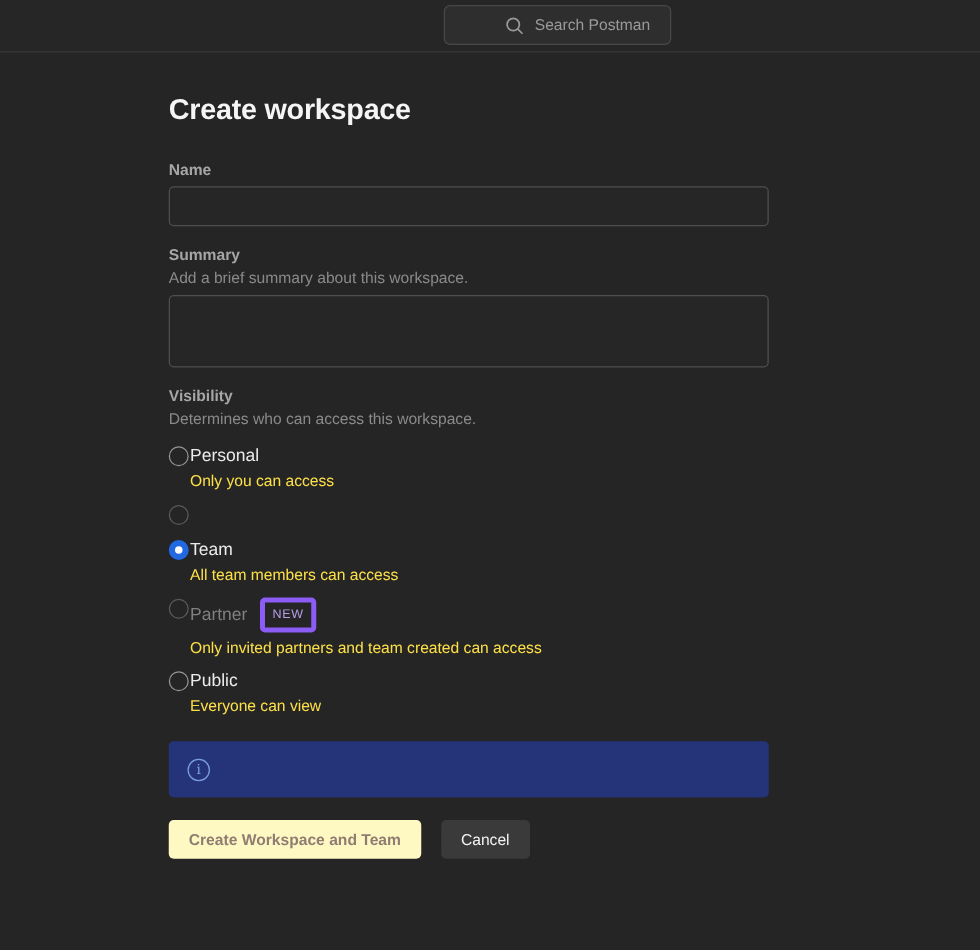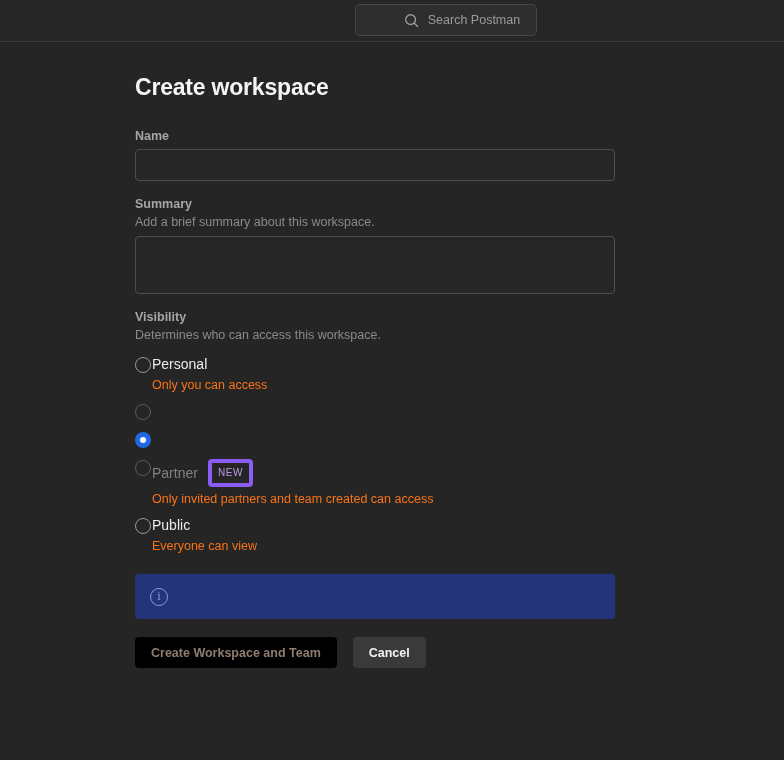--- a/index.html
+++ b/index.html
@@ -107,21 +107,21 @@
     border-radius: 50%;
     background: #ffffff;
   }
   .option .opt-label {
     color: #ececec;
     font-size: 14px;
     line-height: 17px;
   }
   .option.disabled .opt-label { color: #808080; }
   .option .opt-desc {
-    color: #f97316;
+    color: #fde047;
     font-size: 12.5px;
     margin-top: 5px;
   }
   .badge-new {
     display: inline-block;
     margin-left: 10px;
     font-size: 10px;
     font-weight: 400;
     letter-spacing: 0.6px;
     color: #b79ce6;
@@ -163,29 +163,29 @@
   button {
     font-family: "Liberation Sans", sans-serif;
     border: none;
     border-radius: 4px;
     height: 31px;
     padding: 0 16px;
     font-size: 12.5px;
     cursor: pointer;
   }
   .btn-primary-disabled {
-    background: #000000;
+    background: #fef9c3;
     color: #8f7d71;
     font-weight: 700;
     cursor: default;
   }
   .btn-secondary {
     background: #3a3a3a;
     color: #f3f3f3;
-    font-weight: 700;
+    font-weight: 400;
   }
 </style>
 </head>
 <body>
 
 <div class="topbar">
   <div class="searchbox">
     <span class="mag">
       <svg width="15" height="15" viewBox="0 0 15 15" fill="none">
         <circle cx="6.6" cy="6.6" r="4.9" stroke="#9a9a9a" stroke-width="1.4"></circle>
@@ -219,20 +219,24 @@
           <div class="opt-desc">Only you can access</div>
         </div>
       </div>
 
       <div class="option disabled">
         <span class="radio"></span>
       </div>
 
       <div class="option">
         <span class="radio selected"></span>
+        <div>
+          <div class="opt-label">Team</div>
+          <div class="opt-desc">All team members can access</div>
+        </div>
       </div>
 
       <div class="option disabled">
         <span class="radio"></span>
         <div>
           <div class="opt-label"><span>Partner</span><span class="badge-new">NEW</span></div>
           <div class="opt-desc">Only invited partners and team created can access</div>
         </div>
       </div>
 

